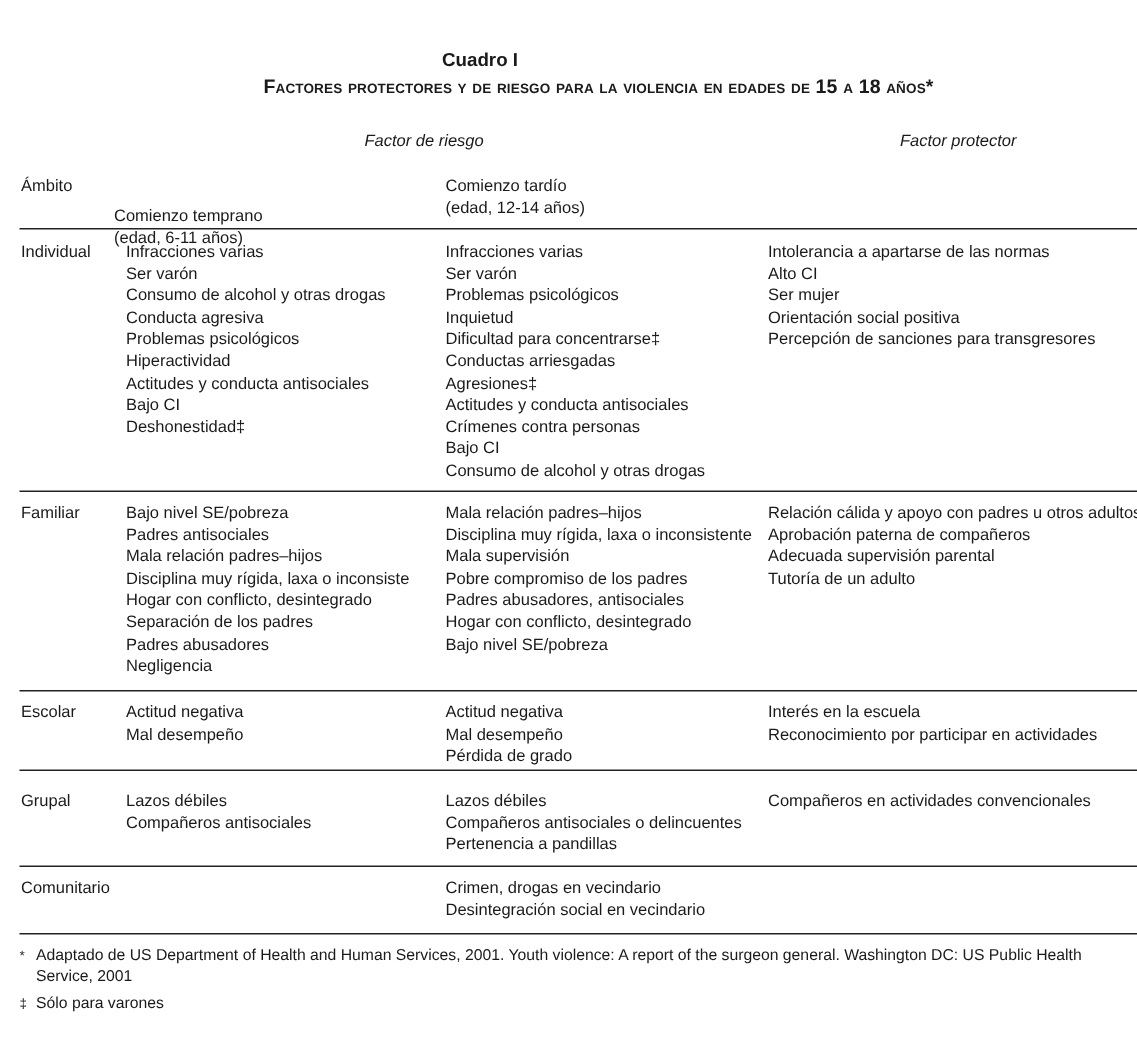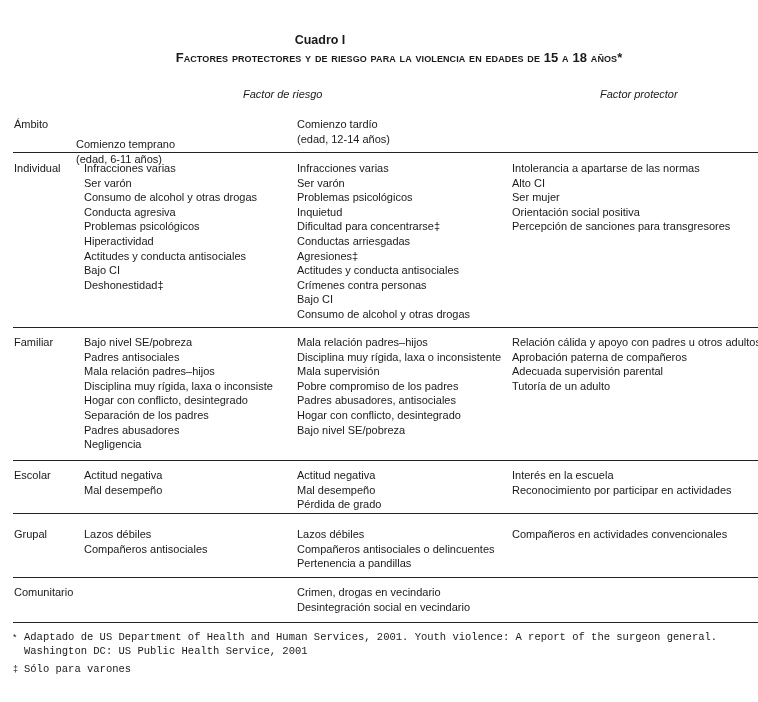--- a/index.html
+++ b/index.html
@@ -24,21 +24,21 @@
     position: absolute; left: 13px; width: 745px; height: 1px; background: #222;
   }
   .cell {
     position: absolute; font-size: 11px; line-height: 14.6px; white-space: nowrap;
   }
   .cell div { height: 14.6px; }
   .footnote {
     position: absolute; left: 13px; font-size: 10.5px; line-height: 14px; width: 740px;
   }
   .footnote .mark { display: inline-block; width: 11px; vertical-align: top; font-size: 9px; }
-  .footnote .txt { display: inline-block; width: 725px; vertical-align: top; font-family: Liberation Mono, monospace; }
+  .footnote .txt { display: inline-block; width: 725px; vertical-align: top; }
 </style>
 </head>
 <body>
 
 <div class="caption">Cuadro I</div>
 <div class="title">Factores protectores y de riesgo para la violencia en edades de 15 a 18 años*</div>
 
 <div class="group-head" style="left:243px;">Factor de riesgo</div>
 <div class="group-head" style="left:600px;">Factor protector</div>
 

